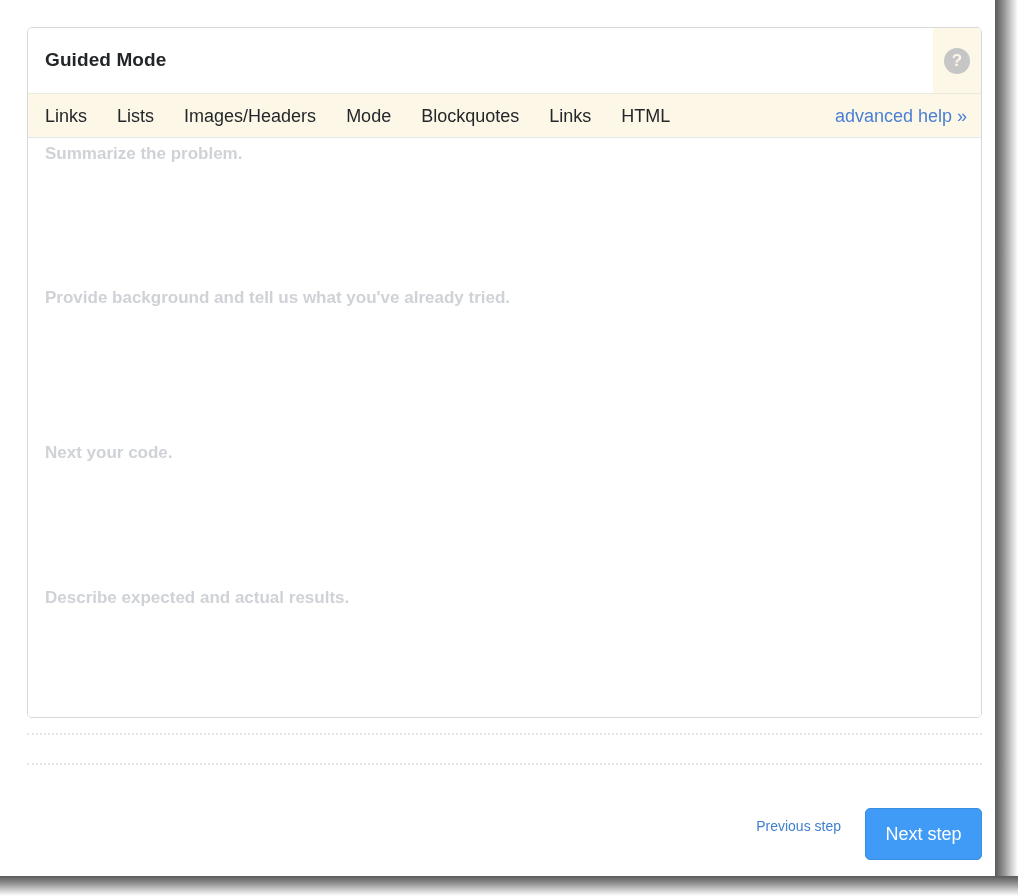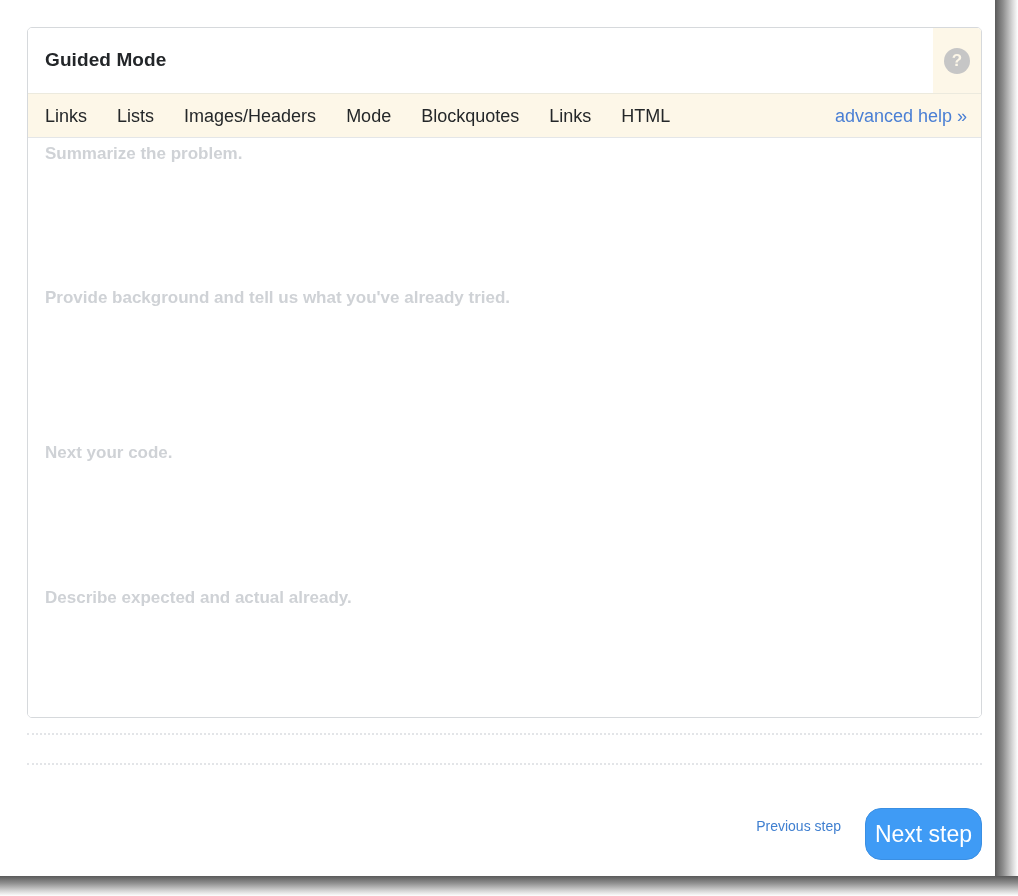--- a/index.html
+++ b/index.html
@@ -188,24 +188,24 @@
     white-space: nowrap;
   }
   .next-step-button {
     position: absolute;
     right: 0;
     top: 8px;
     width: 117px;
     height: 52px;
     background: #3f9bf5;
     border: 1px solid #3a8fe3;
-    border-radius: 16px;
+    border-radius: 5px;
     color: #ffffff;
     font-family: "Liberation Sans", sans-serif;
-    font-size: 23px;
+    font-size: 18px;
     line-height: 50px;
     text-align: center;
     cursor: pointer;
     box-sizing: border-box;
     padding: 0;
   }
 </style>
 </head>
 <body>
 
@@ -231,21 +231,21 @@
         <span class="toolbar-item">Links</span>
         <span class="toolbar-item">HTML</span>
       </div>
       <a class="advanced-help-link">advanced help »</a>
     </div>
 
     <div class="editor-body">
       <div class="placeholder-block ph-1">Summarize the problem.</div>
       <div class="placeholder-block ph-2">Provide background and tell us what you've already tried.</div>
       <div class="placeholder-block ph-3">Next your code.</div>
-      <div class="placeholder-block ph-4">Describe expected and actual already.</div>
+      <div class="placeholder-block ph-4">Describe expected and actual results.</div>
     </div>
 
   </div>
 
   <div class="separator sep-1"></div>
   <div class="separator sep-2"></div>
 
   <div class="footer-actions">
     <a class="previous-step-link">Previous step</a>
     <button class="next-step-button">Next step</button>

